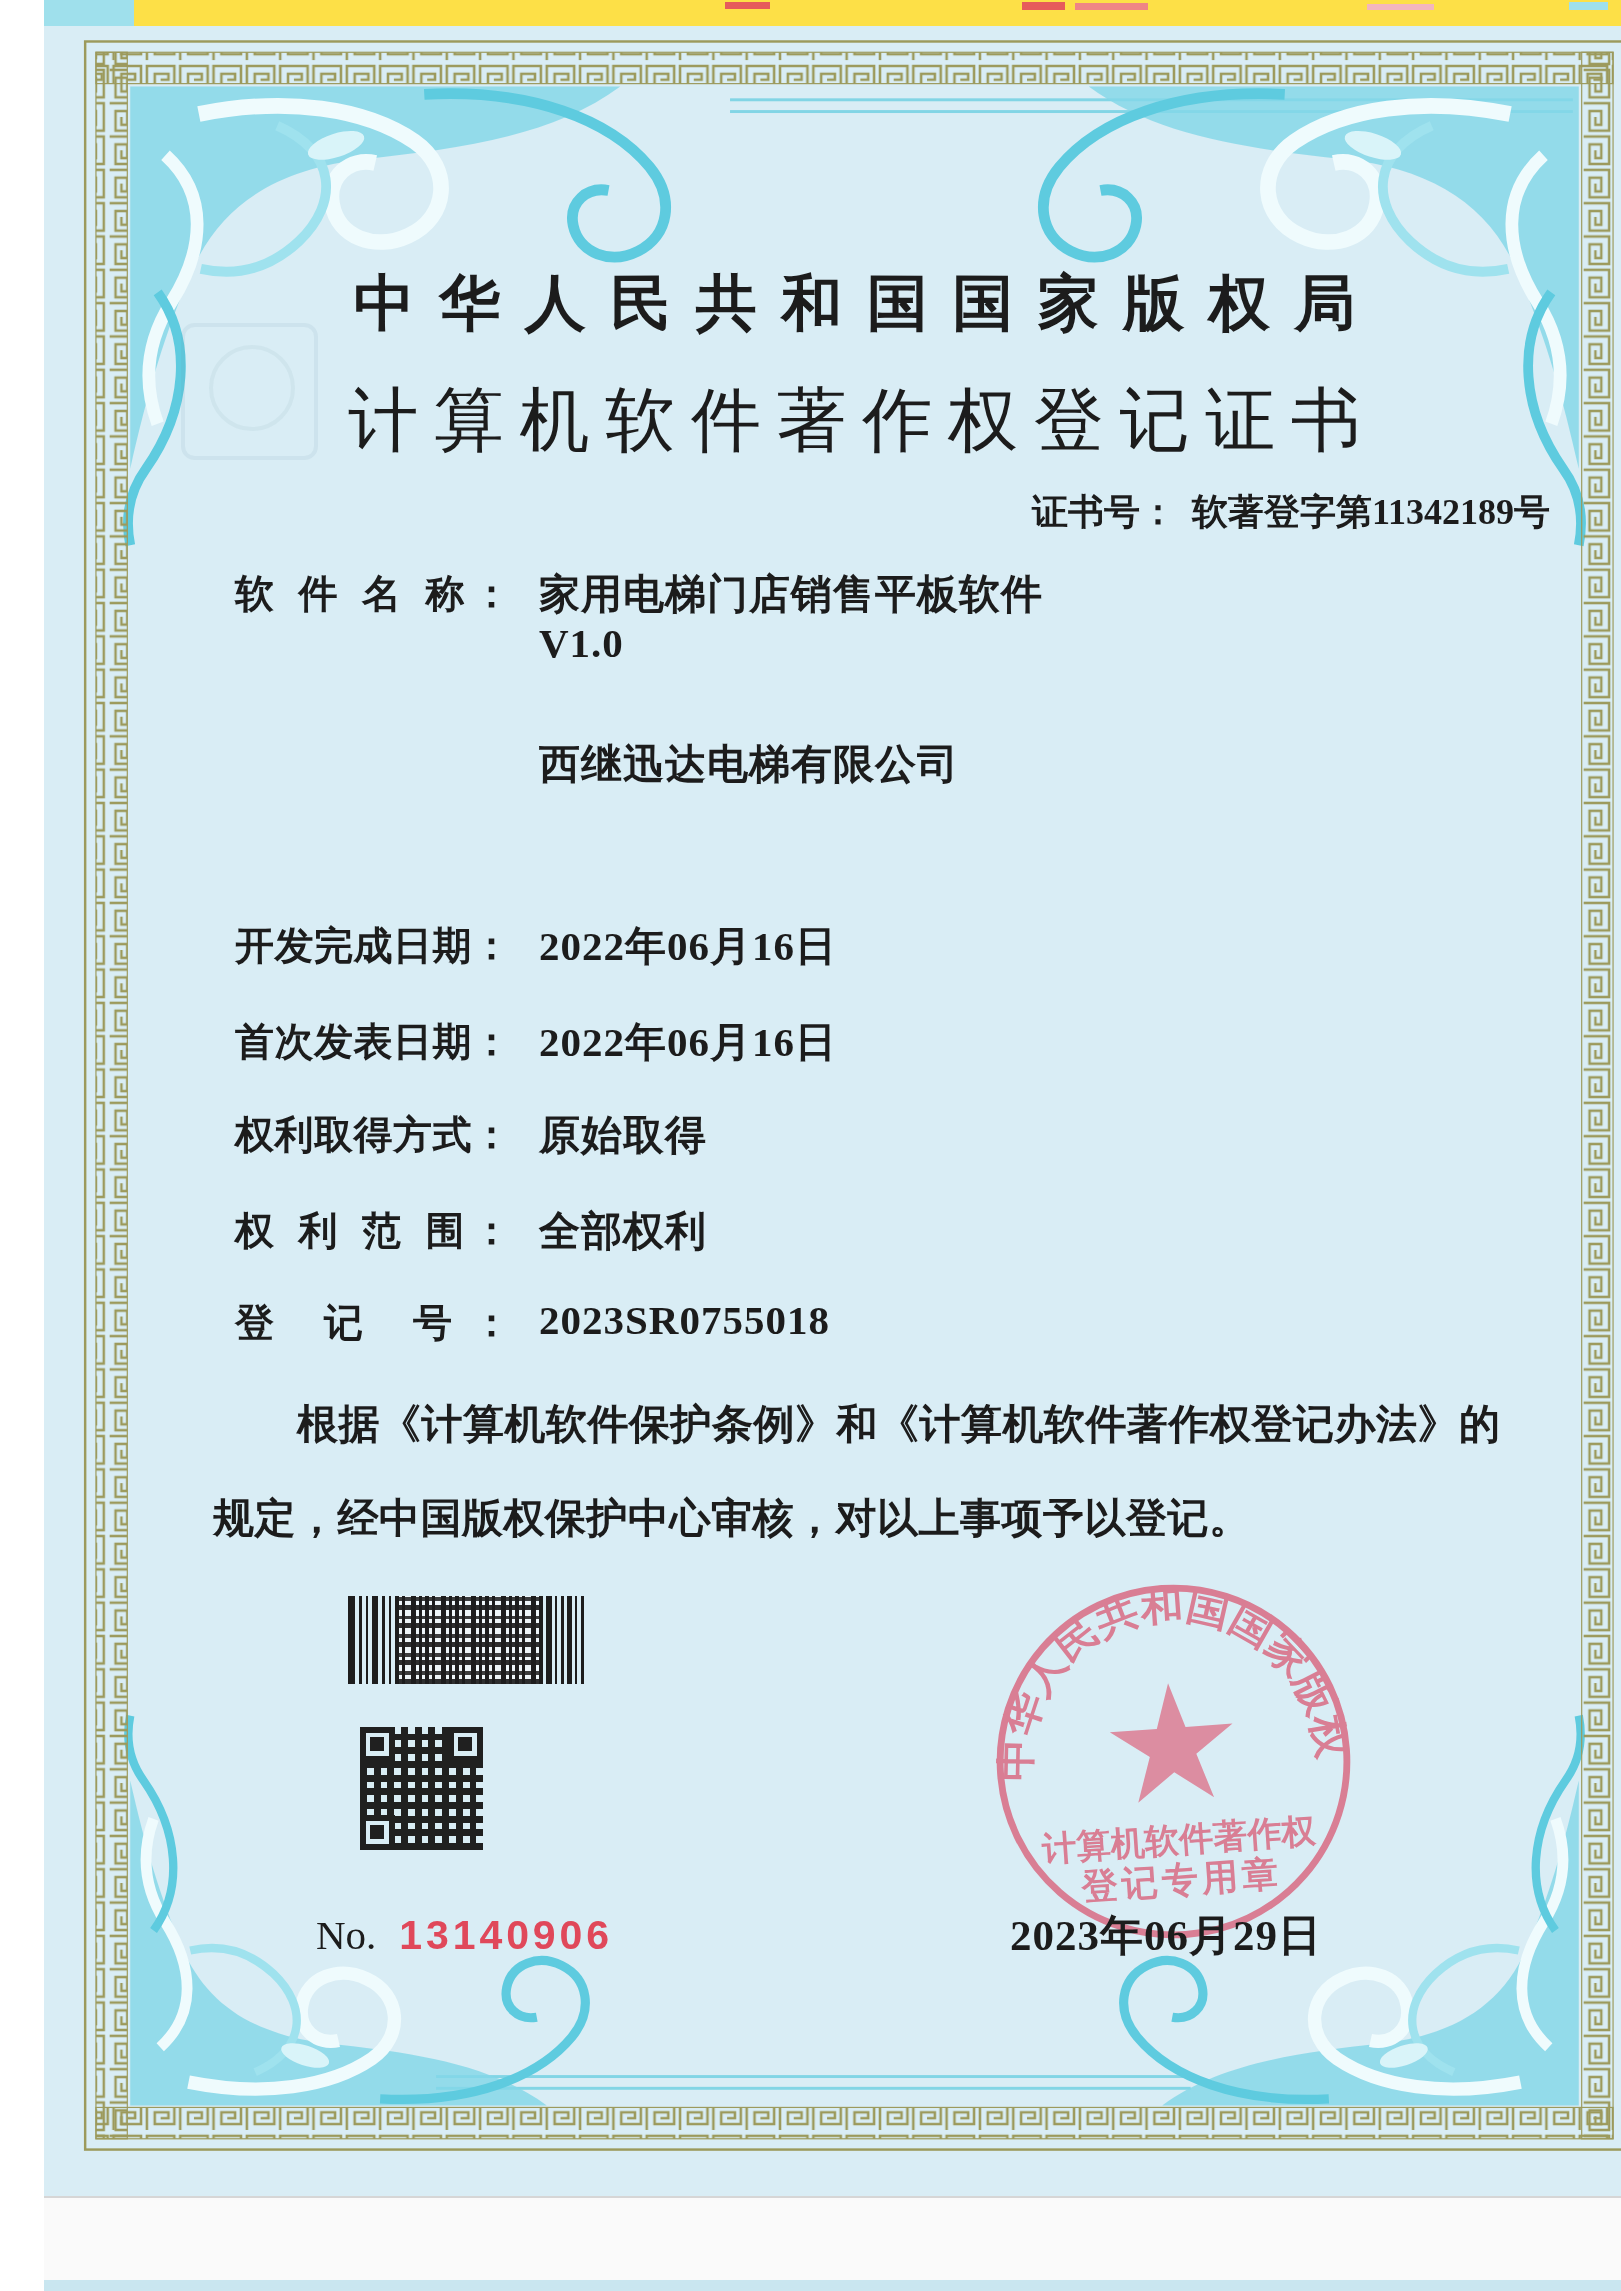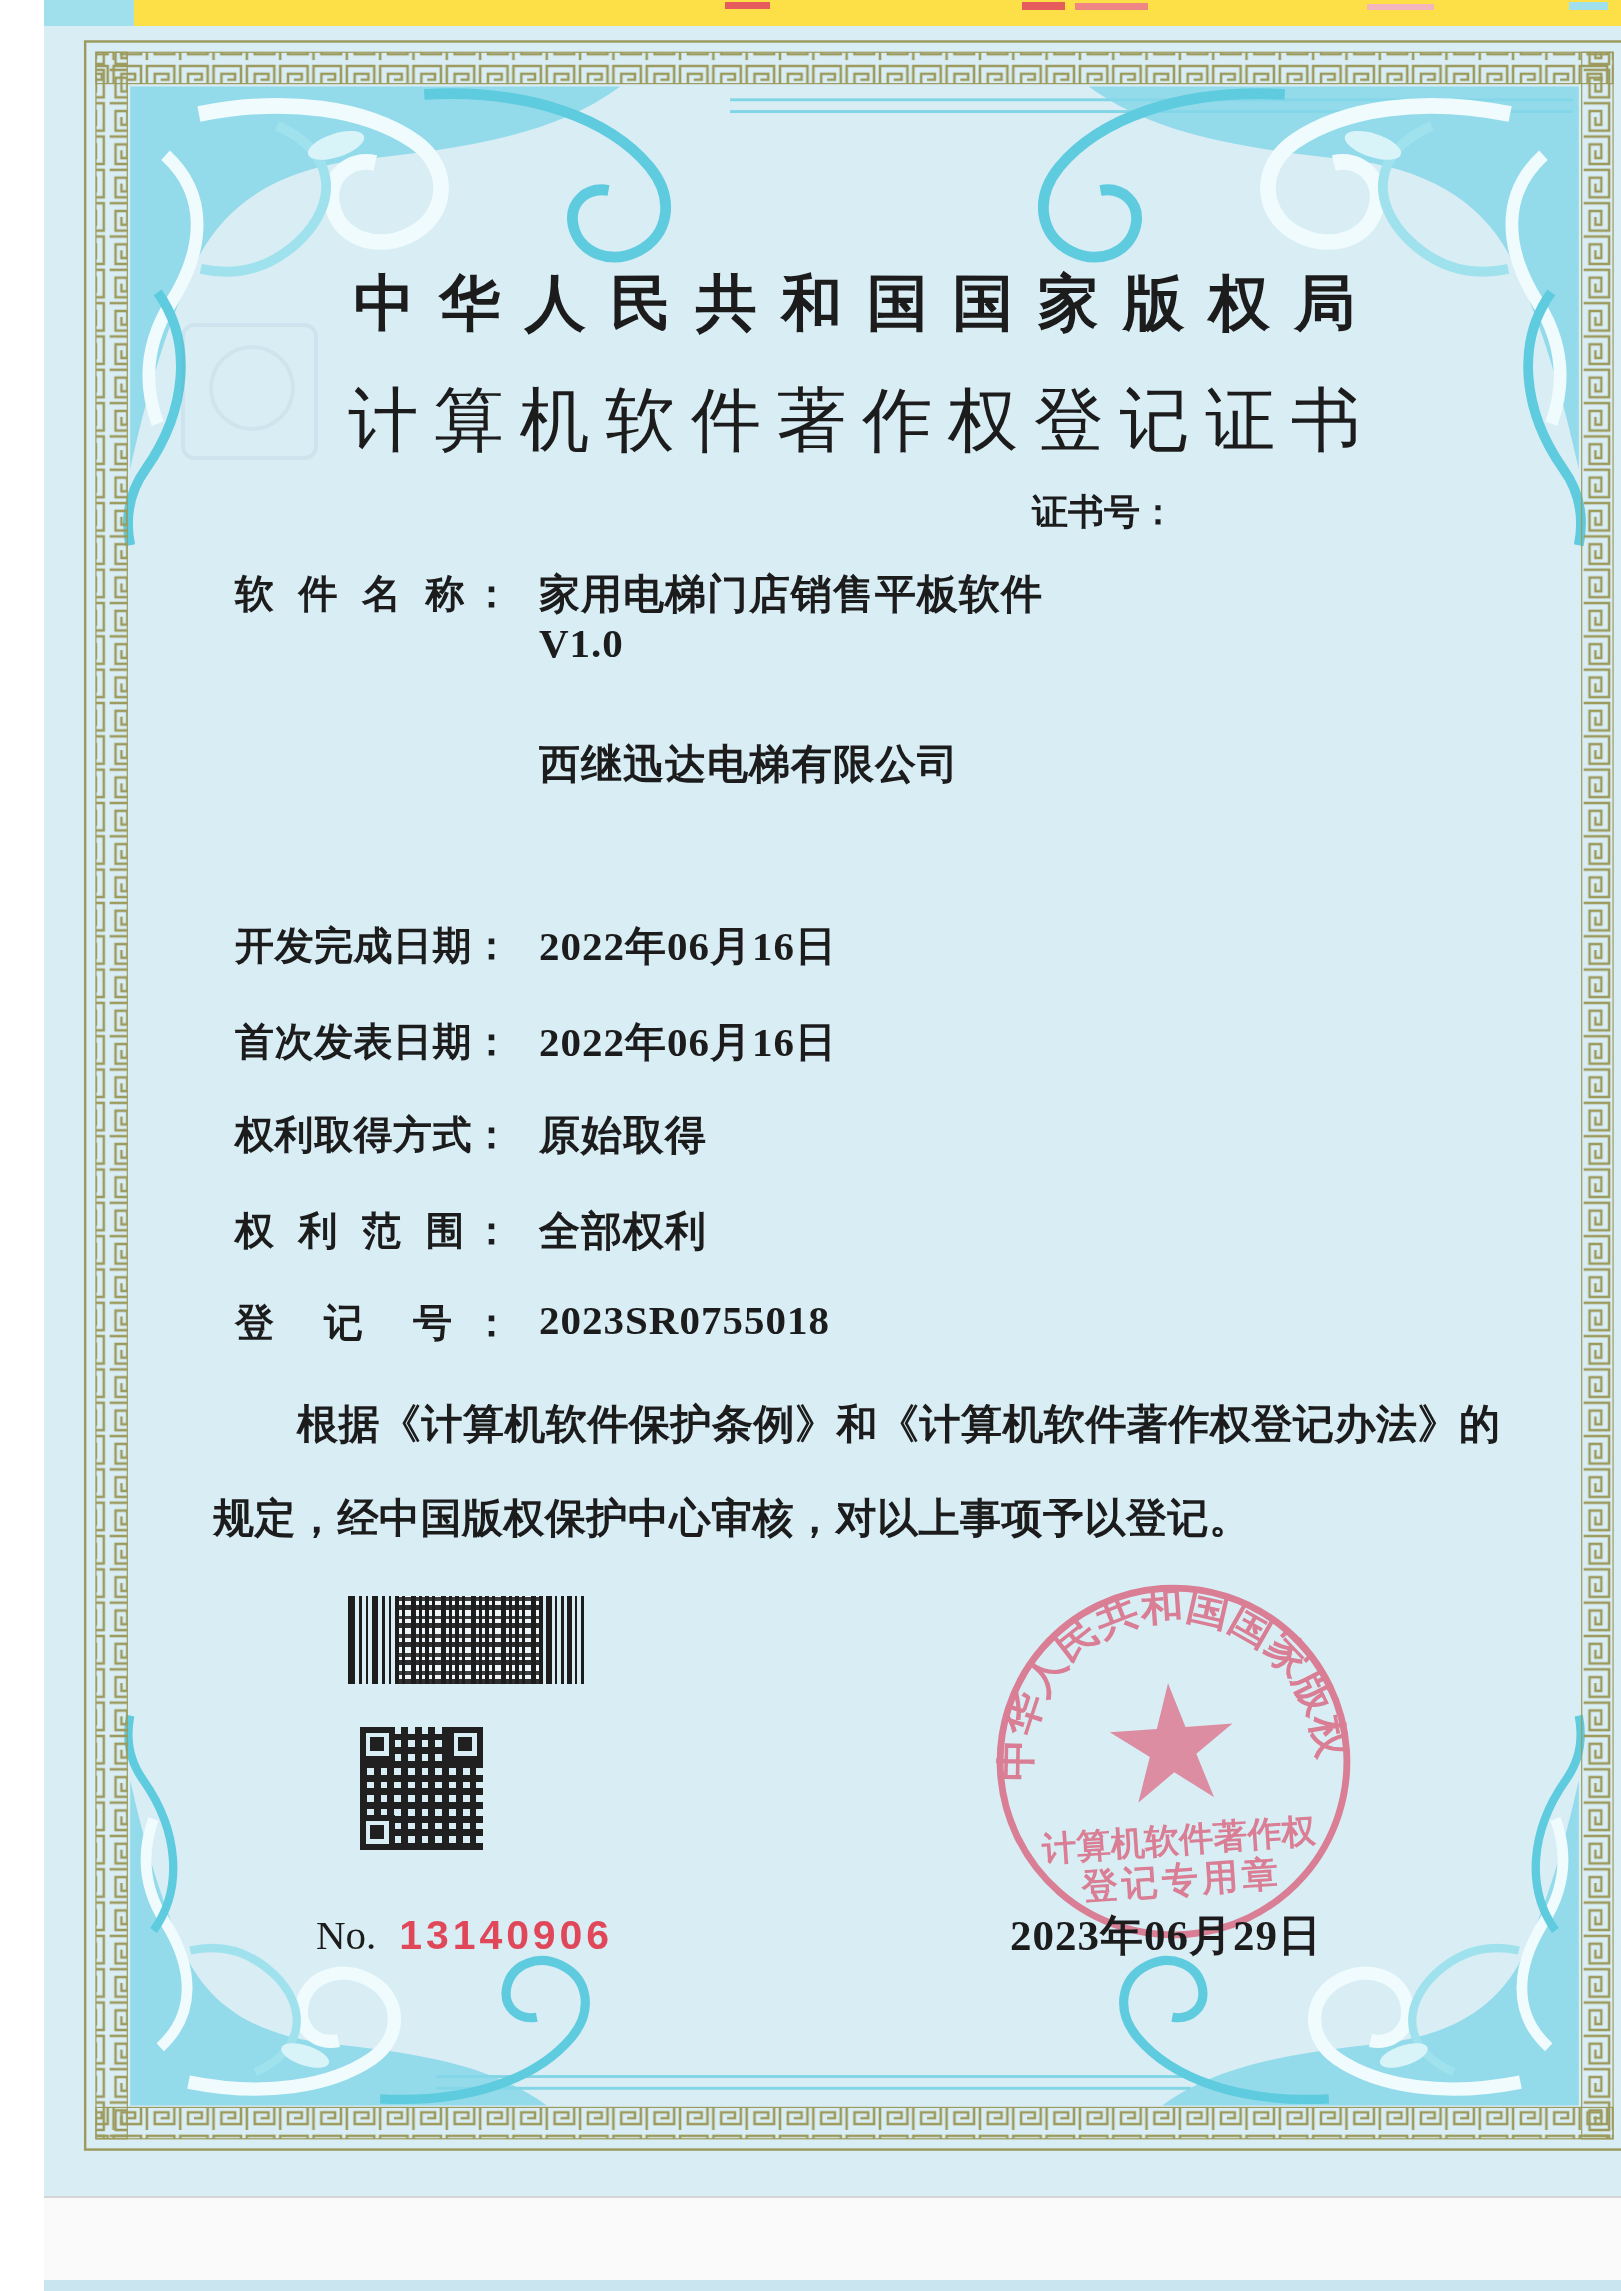--- a/index.html
+++ b/index.html
@@ -102,20 +102,21 @@
 
   <div id="wm">
       <div class="c"></div>
     </div>
 
   <div class="abs" id="title">中华人民共和国国家版权局</div>
   <div class="abs" id="subtitle">计算机软件著作权登记证书</div>
 
   <div class="abs" id="certno">
     <span>证书号：</span>
+    <span>软著登字第11342189号</span>
   </div>
 
   <div class="abs flabel" style="top:567px">软 件 名 称：</div>
   <div class="abs fvalue" style="top:567px">家用电梯门店销售平板软件</div>
   <div class="abs fvalue" style="top:619px">V1.0</div>
 
   <div class="abs fvalue" style="top:737px">西继迅达电梯有限公司</div>
 
   <div class="abs flabel" style="top:919px">开发完成日期：</div>
   <div class="abs fvalue" style="top:919px">2022年06月16日</div>

